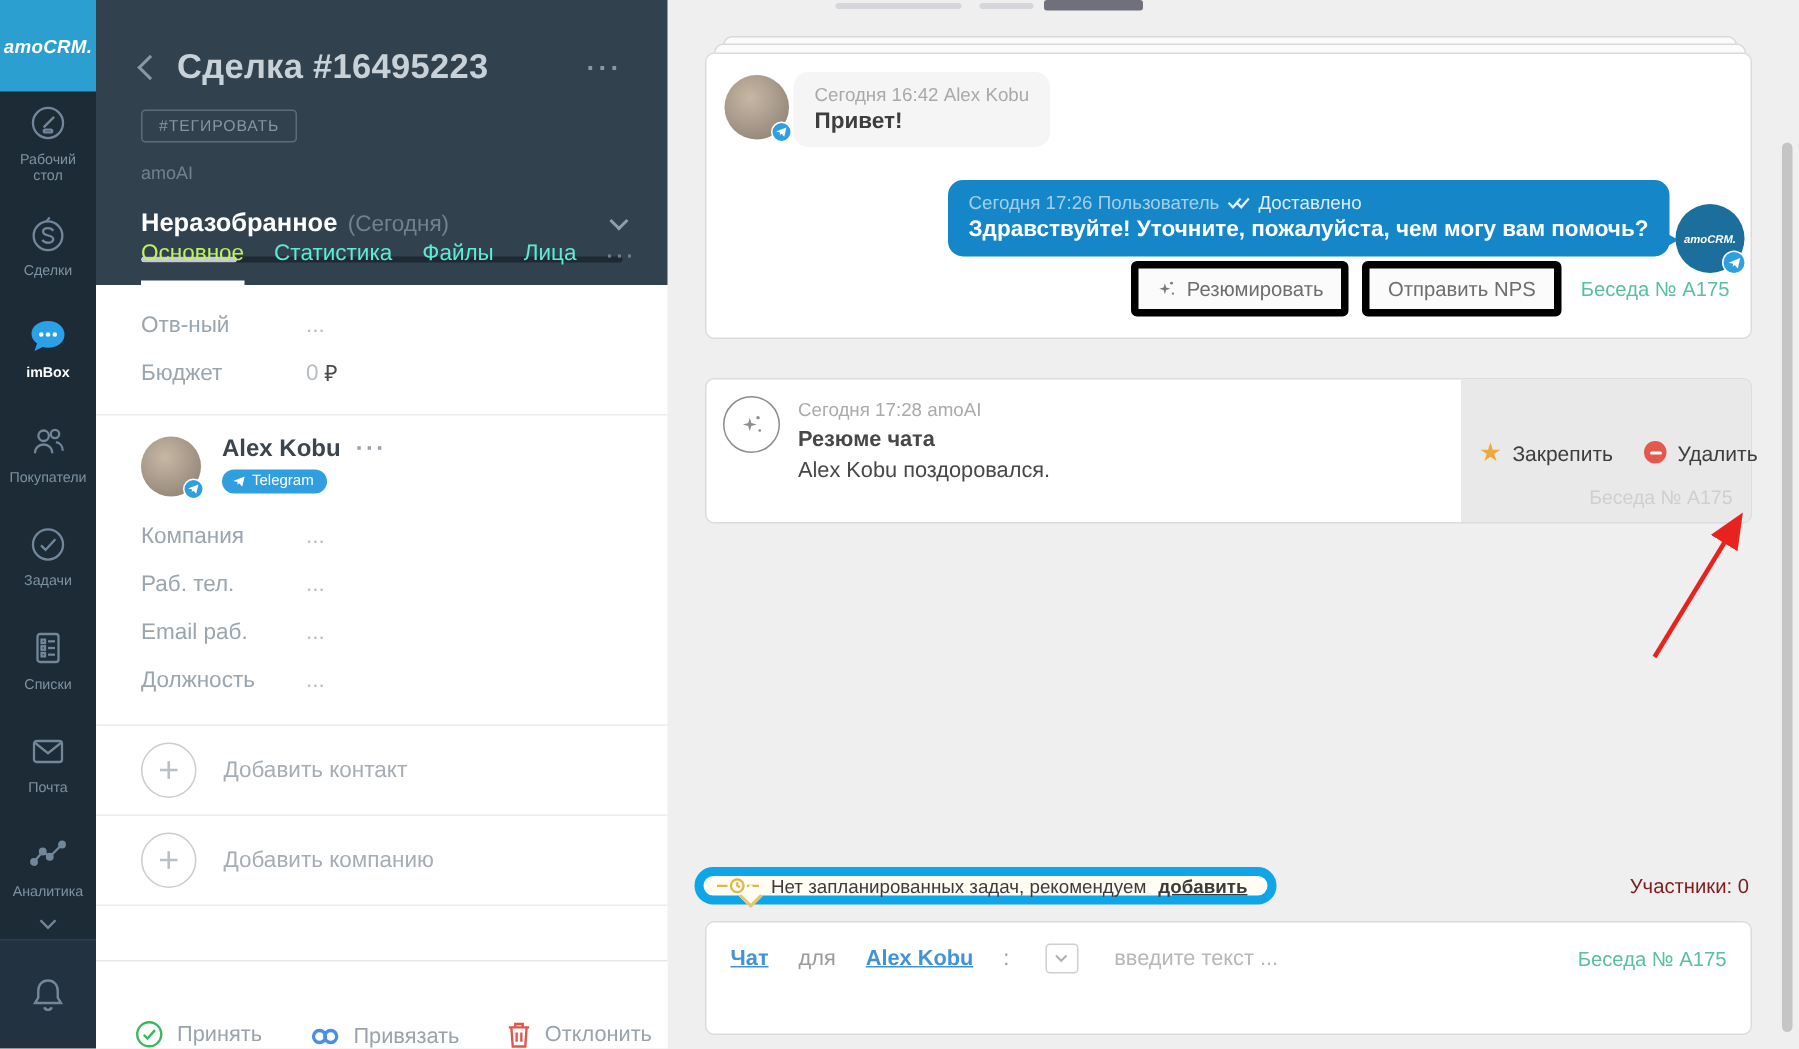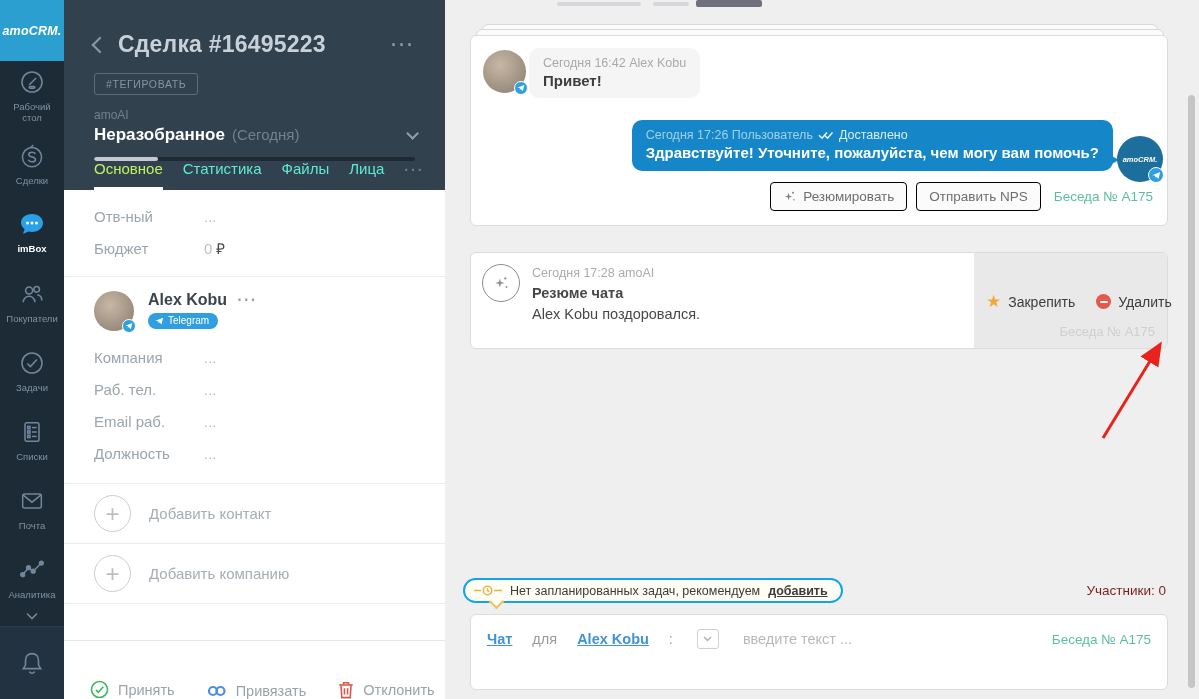--- a/index.html
+++ b/index.html
@@ -25,21 +25,21 @@
   .deal-panel { position:absolute; left:64px; top:0; width:381px; height:699px; background:#fff; z-index:4;}
   .deal-header { height:190px; background:#32414e; padding:12px 30px; position:relative;}
   .dh-top { display:flex; align-items:center; padding-top:19px;}
   .back-btn { width:12px; height:12px; border-left:2px solid #8headb; border-left:2px solid #8a98a3; border-bottom:2px solid #8a98a3;
               transform:rotate(45deg); margin-right:12px; cursor:pointer; flex:none;}
   .deal-title { font-size:23px; font-weight:bold; color:#c8d1d7; flex:1; letter-spacing:.2px;}
   .kebab { color:#8a98a3; font-weight:bold; font-size:18px; letter-spacing:2px; cursor:pointer; line-height:10px;}
   .tag-btn { margin-top:15px; display:inline-block; border:1px solid #5d6d78; border-radius:3px; background:transparent;
              color:#8795a0; font-size:10.5px; letter-spacing:.6px; padding:4px 11px; cursor:pointer; font-family:inherit;}
   .pipeline { margin-top:13px; font-size:12px; color:#72828d;}
-  .stage-row { margin-top:3px; display:flex; align-items:baseline; cursor:pointer;}
+  .stage-row { margin-top:17px; display:flex; align-items:baseline; cursor:pointer;}
   .stage-name { color:#fff; font-weight:bold; font-size:17px;}
   .stage-hint { color:#72828d; font-size:15px; margin-left:7px;}
   .stage-caret { margin-left:auto; width:9px; height:9px; border-right:2px solid #90a0ab; border-bottom:2px solid #90a0ab;
                  transform:rotate(45deg) translateY(-3px); align-self:center;}
   .progress { margin-top:12px; height:4px; background:#1e2933; border-radius:2px; overflow:hidden;}
   .progress-fill { width:20%; height:100%; background:#c3cbd1; border-radius:2px;}
   .tabs { position:absolute; left:30px; right:30px; bottom:0; display:flex; align-items:flex-end; gap:20px;}
   .tab { font-size:15px; color:#5eead4; padding-bottom:10px; border-bottom:3px solid transparent; cursor:pointer; white-space:nowrap;}
   .tab.active { color:#bef264; font-weight:normal; border-bottom-color:#fff;}
   .tab-more { margin-left:auto; color:#6e7f8c; font-weight:bold; letter-spacing:2px; font-size:14px; padding-bottom:12px; cursor:pointer;}
@@ -96,42 +96,42 @@
   .bo-meta { display:flex; align-items:center; gap:5px; font-size:12.5px; color:#a3cfe9;}
   .bo-status { color:#dcedf8;}
   .bubble-out .b-text { margin-top:2px; font-size:15px; font-weight:bold; color:#fff;}
 
   .av-ai { position:absolute; right:4px; top:100px; width:46px; height:46px; border-radius:50%; background:#1c6e9d;
            display:flex; align-items:center; justify-content:center;}
   .av-ai .ai-logo { color:#fff; font-size:7.5px; font-style:italic; font-weight:bold;}
   .av-ai .tg-badge { width:16px; height:16px; right:-1px; bottom:-1px;}
 
   .msg-actions { position:absolute; right:14px; bottom:14px; display:flex; align-items:center; gap:9px;}
-  .chip-btn { display:flex; align-items:center; gap:7px; background:#fbfbfb; border:1px solid #000000; border-radius:4px;
+  .chip-btn { display:flex; align-items:center; gap:7px; background:#fbfbfb; border:5px solid #000000; border-radius:4px;
               padding:6px 12px; font-size:13.5px; color:#6e6e6e; cursor:pointer; font-family:inherit;}
   .conv-link { font-size:13.5px; color:#5abf9f; margin-left:4px; cursor:pointer; text-decoration:none;}
 
   .summary-card { left:25px; top:252px; width:698px; height:97px;}
   .sum-overlay { position:absolute; right:0; top:0; bottom:0; width:193px; background:#e9e9e9; border-radius:0 5px 5px 0;}
   .pin-row { display:flex; align-items:center; gap:7px; margin:40px 10px 0 12px; white-space:nowrap;}
   .star-ico { color:#f2a93c; font-size:17px; line-height:1; cursor:pointer;}
   .pin-label, .del-label { font-size:14px; color:#3d3d3d; cursor:pointer;}
   .minus-ico { width:15px; height:15px; border-radius:50%; background:#e4584e; position:relative; margin-left:14px; cursor:pointer; flex:none;}
   .minus-ico:after { content:""; position:absolute; left:3.5px; top:6.5px; width:8px; height:2px; background:#fff; border-radius:1px;}
   .conv-faint { position:absolute; right:12px; bottom:9px; font-size:13px; color:#cfcfcf;}
   .sum-icon { position:absolute; left:11px; top:11px; width:38px; height:38px; border:1.5px solid #8d8d8d; border-radius:50%;
               display:flex; align-items:center; justify-content:center;}
   .s-meta { position:absolute; left:61px; top:13px; font-size:12.5px; color:#ababab;}
   .s-title { position:absolute; left:61px; top:32px; font-size:14.5px; font-weight:bold; color:#474747;}
   .s-text { position:absolute; left:61px; top:53px; font-size:14.5px; color:#474747;}
 
   .arrow-svg { position:absolute; left:645px; top:334px; pointer-events:none;}
 
   .task-pill { position:absolute; left:18px; top:578px; height:25px; display:inline-flex; align-items:center; gap:8px;
-               padding:0 13px 0 9px; background:#fffdf4; border:2px solid #0ea5e9; border-radius:13px; white-space:nowrap;}
+               padding:0 13px 0 9px; background:#fffdf4; border:6px solid #0ea5e9; border-radius:13px; white-space:nowrap;}
   .task-pill:after { content:""; position:absolute; left:26px; bottom:-6px; width:9px; height:9px; background:#fffdf4;
                      border-right:2px solid #eac45e; border-bottom:2px solid #eac45e; transform:rotate(45deg);}
   .task-text { font-size:12.5px; color:#3b3b3b;}
   .task-link { font-size:12.5px; color:#3b3b3b; font-weight:bold; text-decoration:underline; cursor:pointer;}
 
   .participants { position:absolute; top:583px; right:33px; font-size:13.5px; color:#7f1d1d;}
 
   .composer { left:25px; top:614px; width:698px; height:76px; padding:14px 16px;}
   .comp-row { display:flex; align-items:center; gap:20px;}
   .comp-link { color:#4193d9; font-size:14.5px; text-decoration:underline; cursor:pointer; font-weight:bold;}

